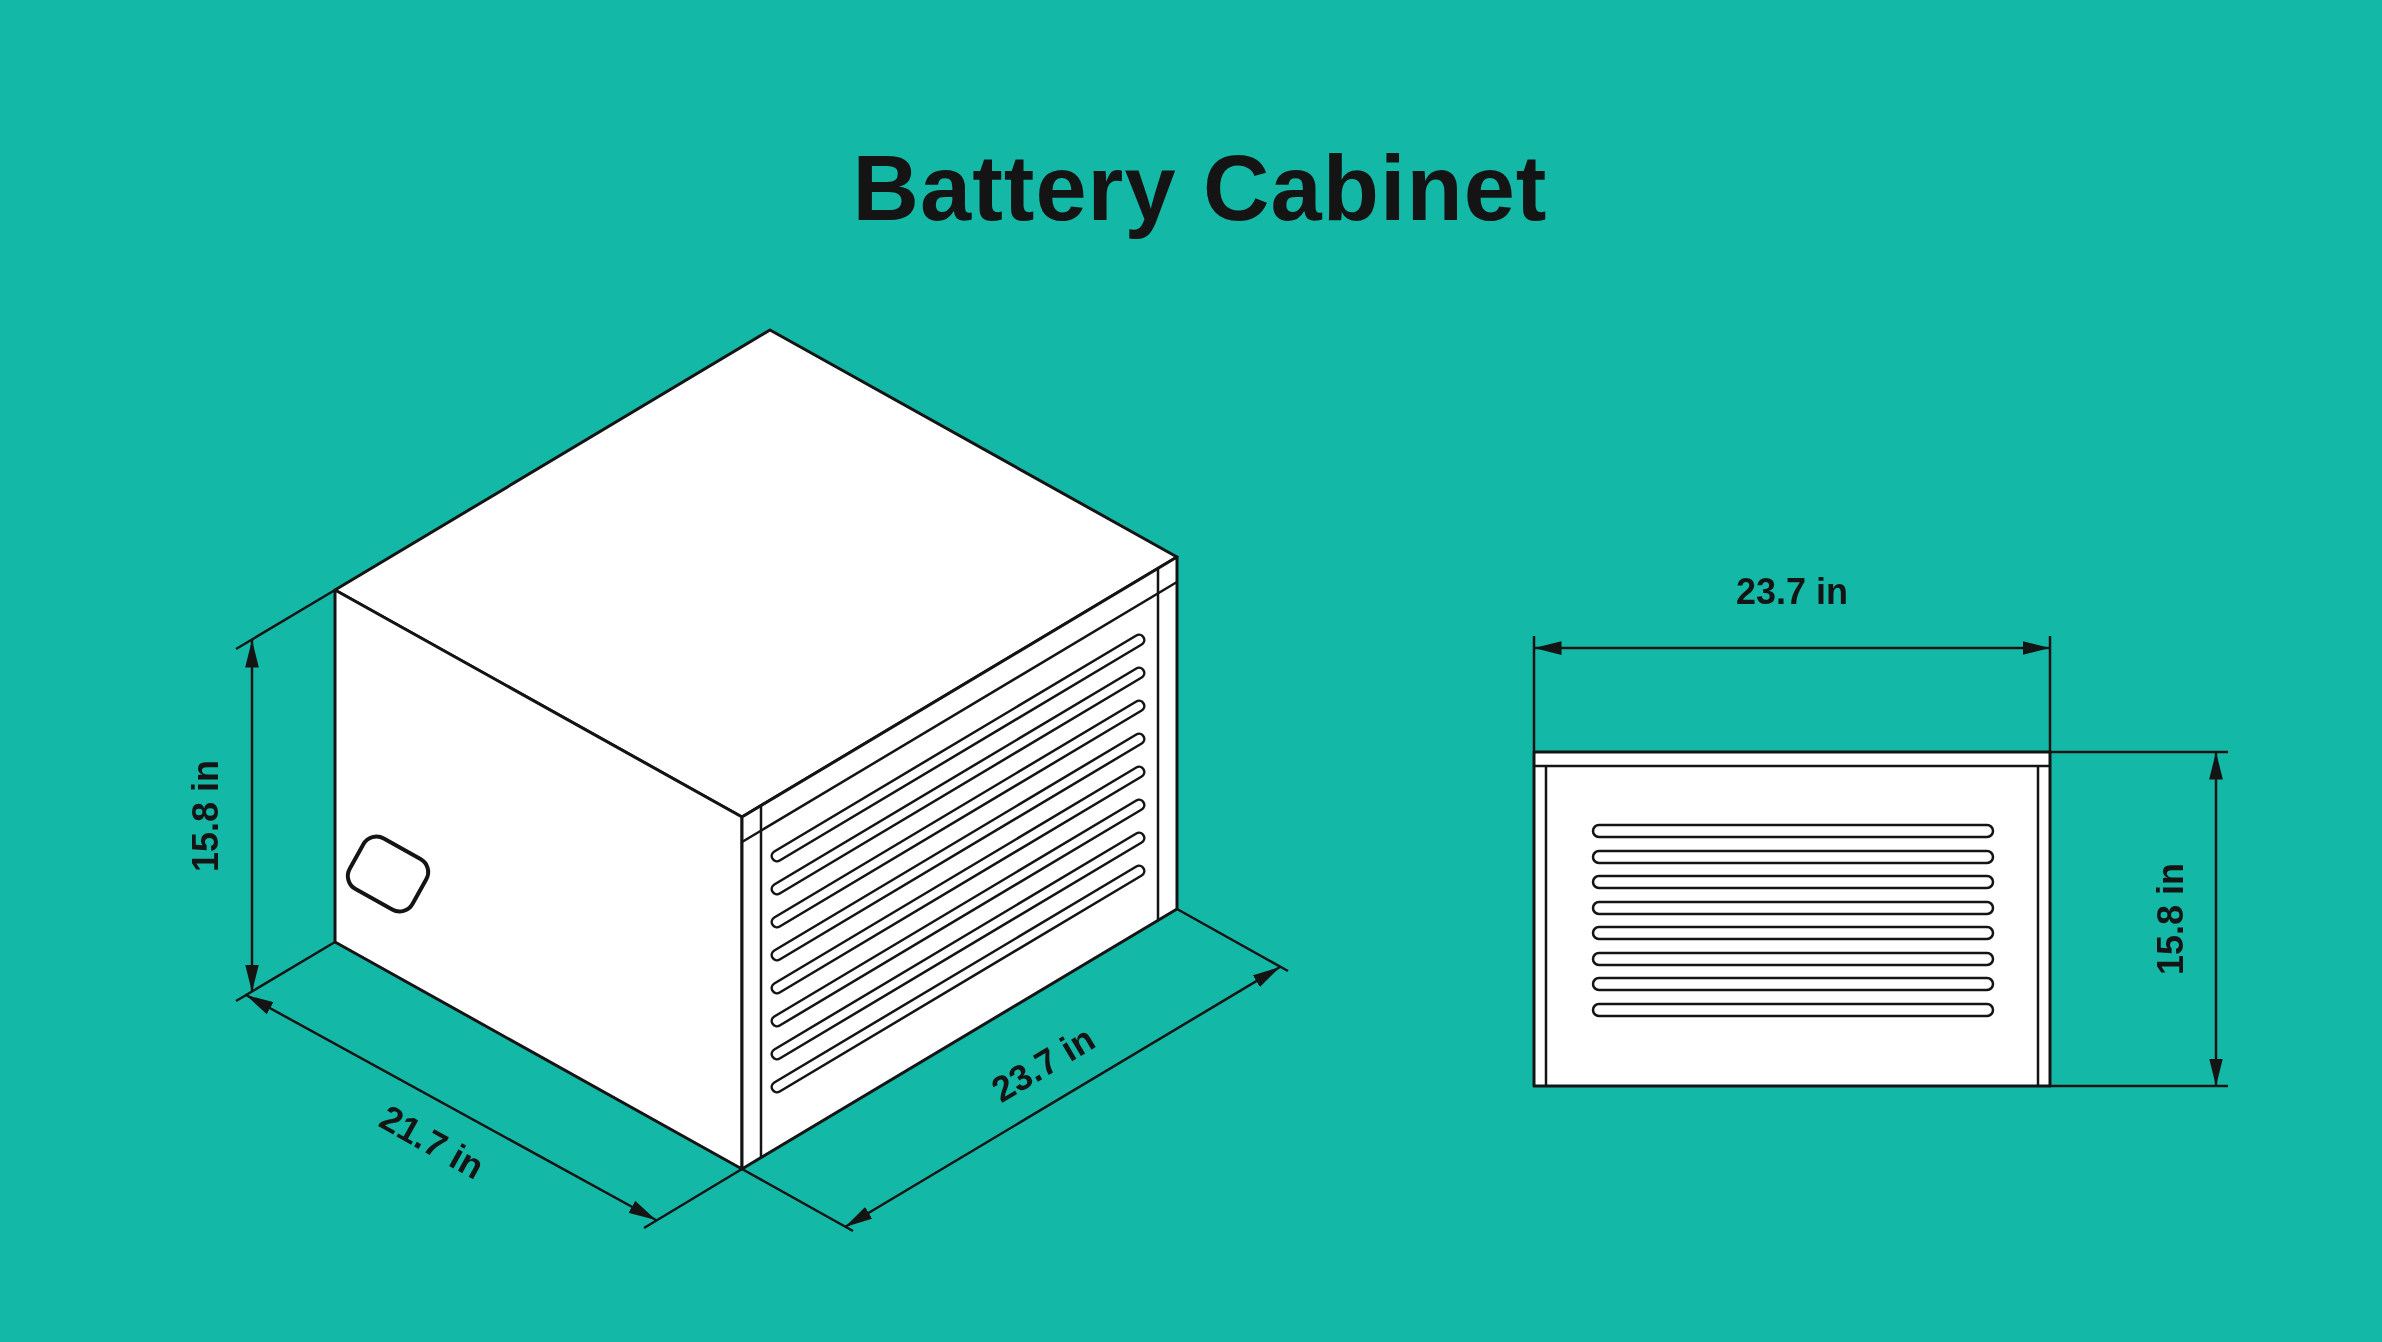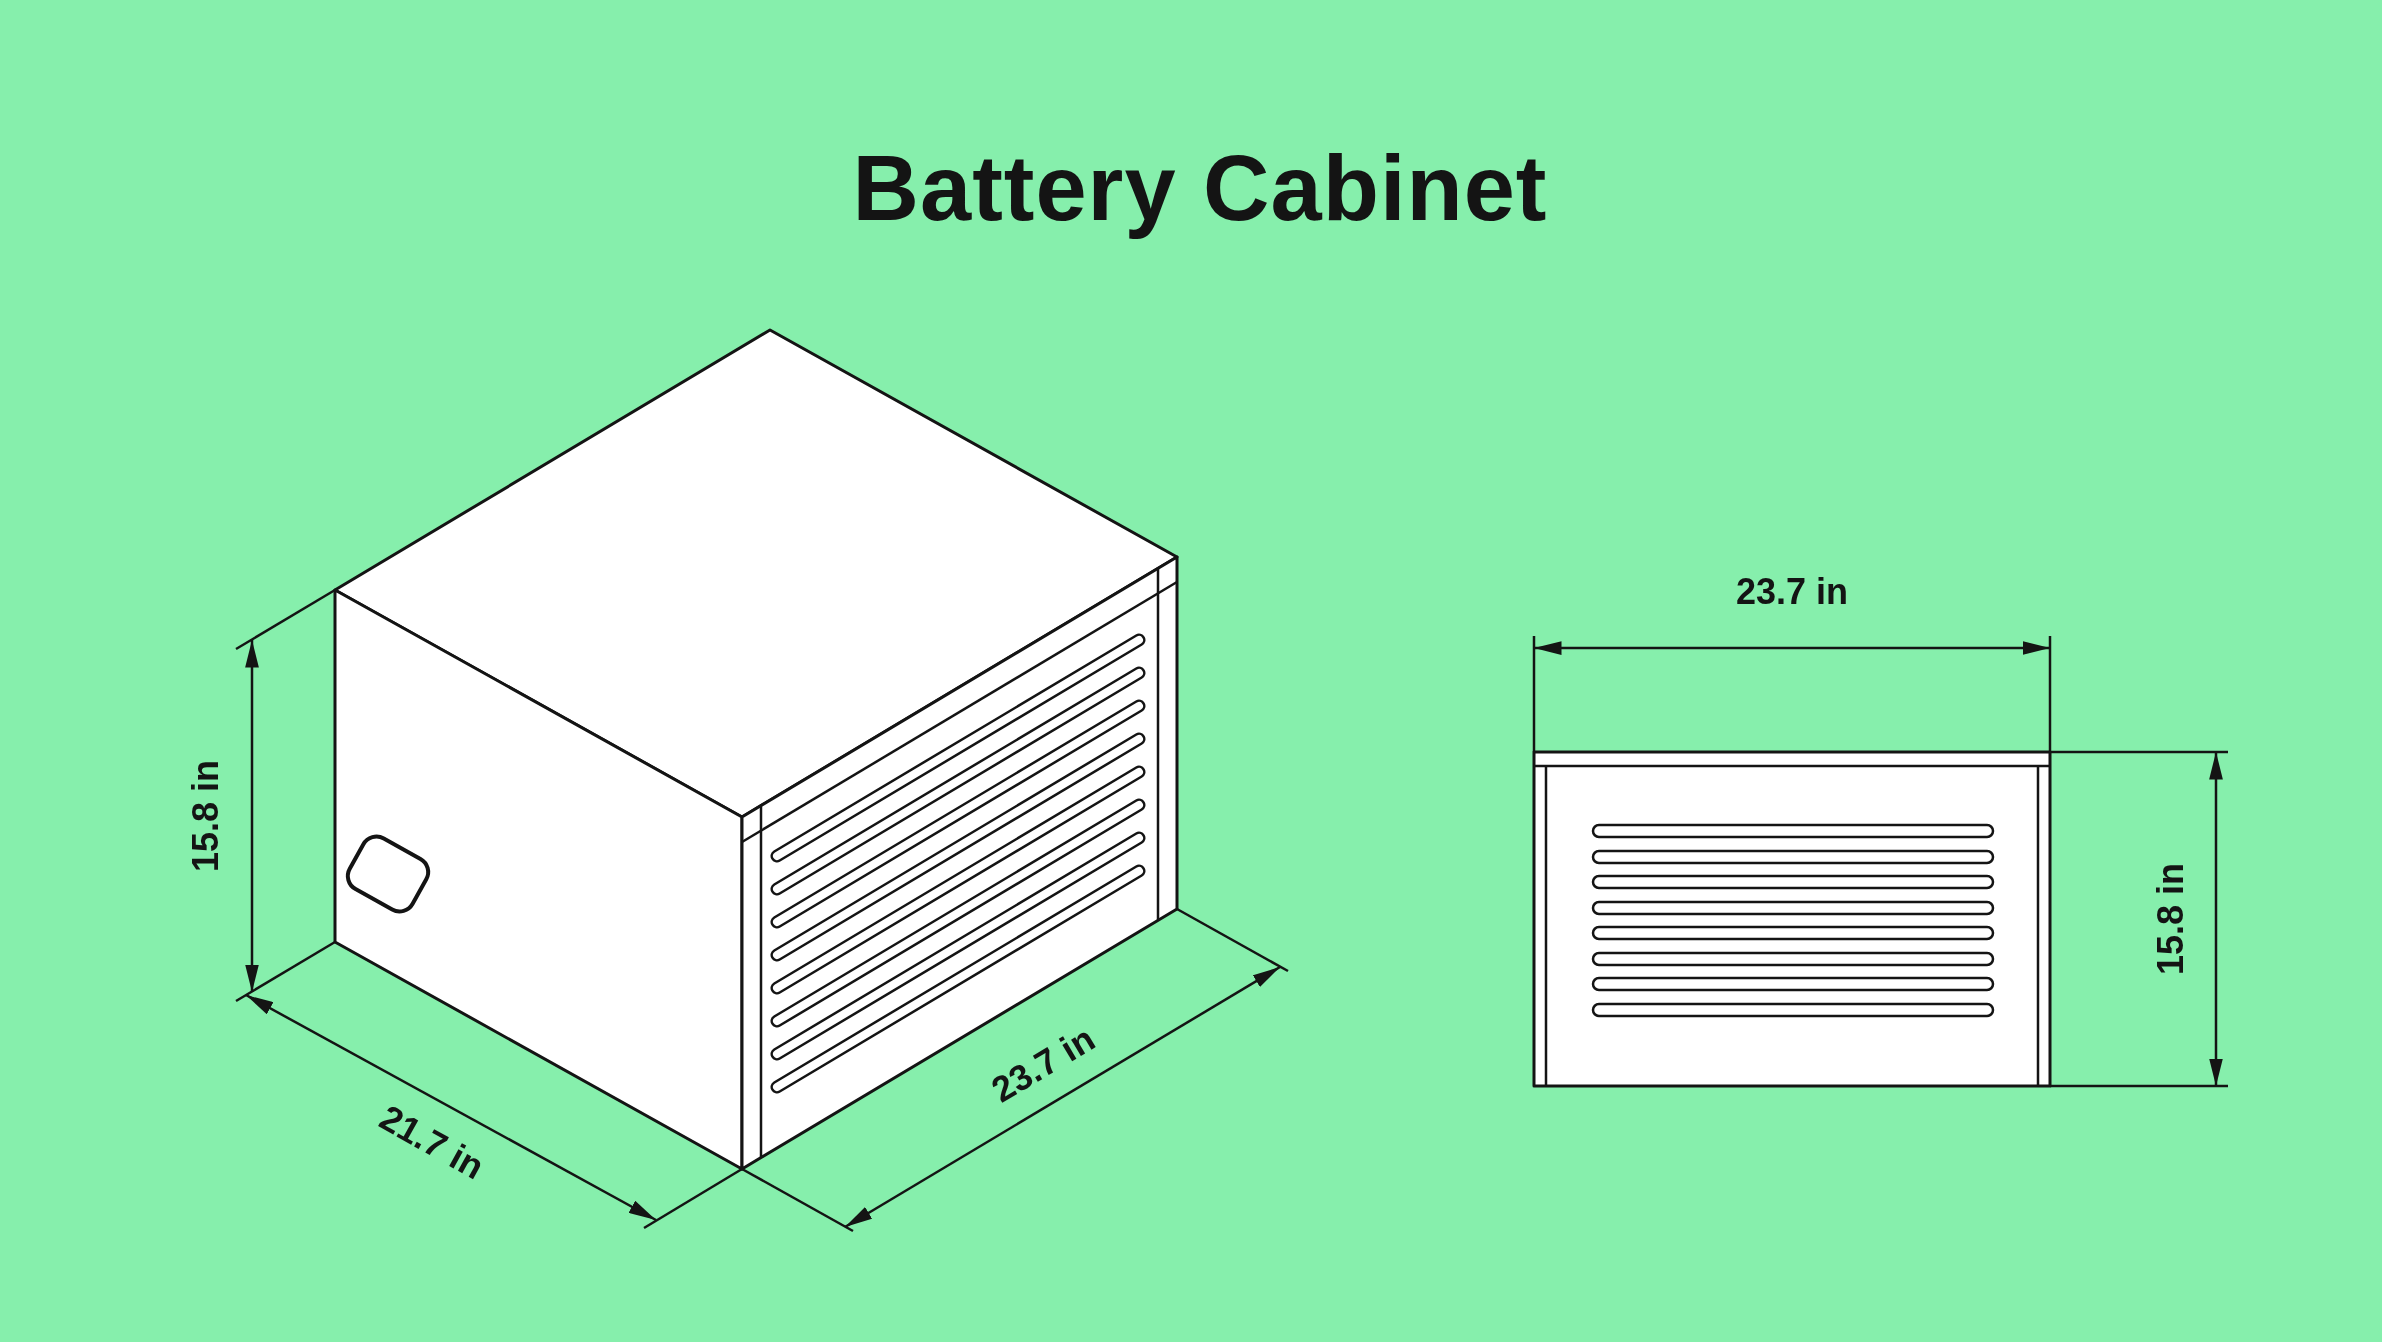--- a/index.html
+++ b/index.html
@@ -7,21 +7,21 @@
     padding: 0;
     background: #ffffff;
     width: 2382px;
     height: 1342px;
     font-family: "Liberation Sans", sans-serif;
   }
   .canvas {
     position: relative;
     width: 2382px;
     height: 1342px;
-    background: #86efac;
+    background: #14b8a6;
     overflow: hidden;
   }
   svg text {
     font-family: "Liberation Sans", sans-serif;
     fill: #141414;
   }
   .title-text {
     font-size: 92px;
     font-weight: 700;
     letter-spacing: 1px;

